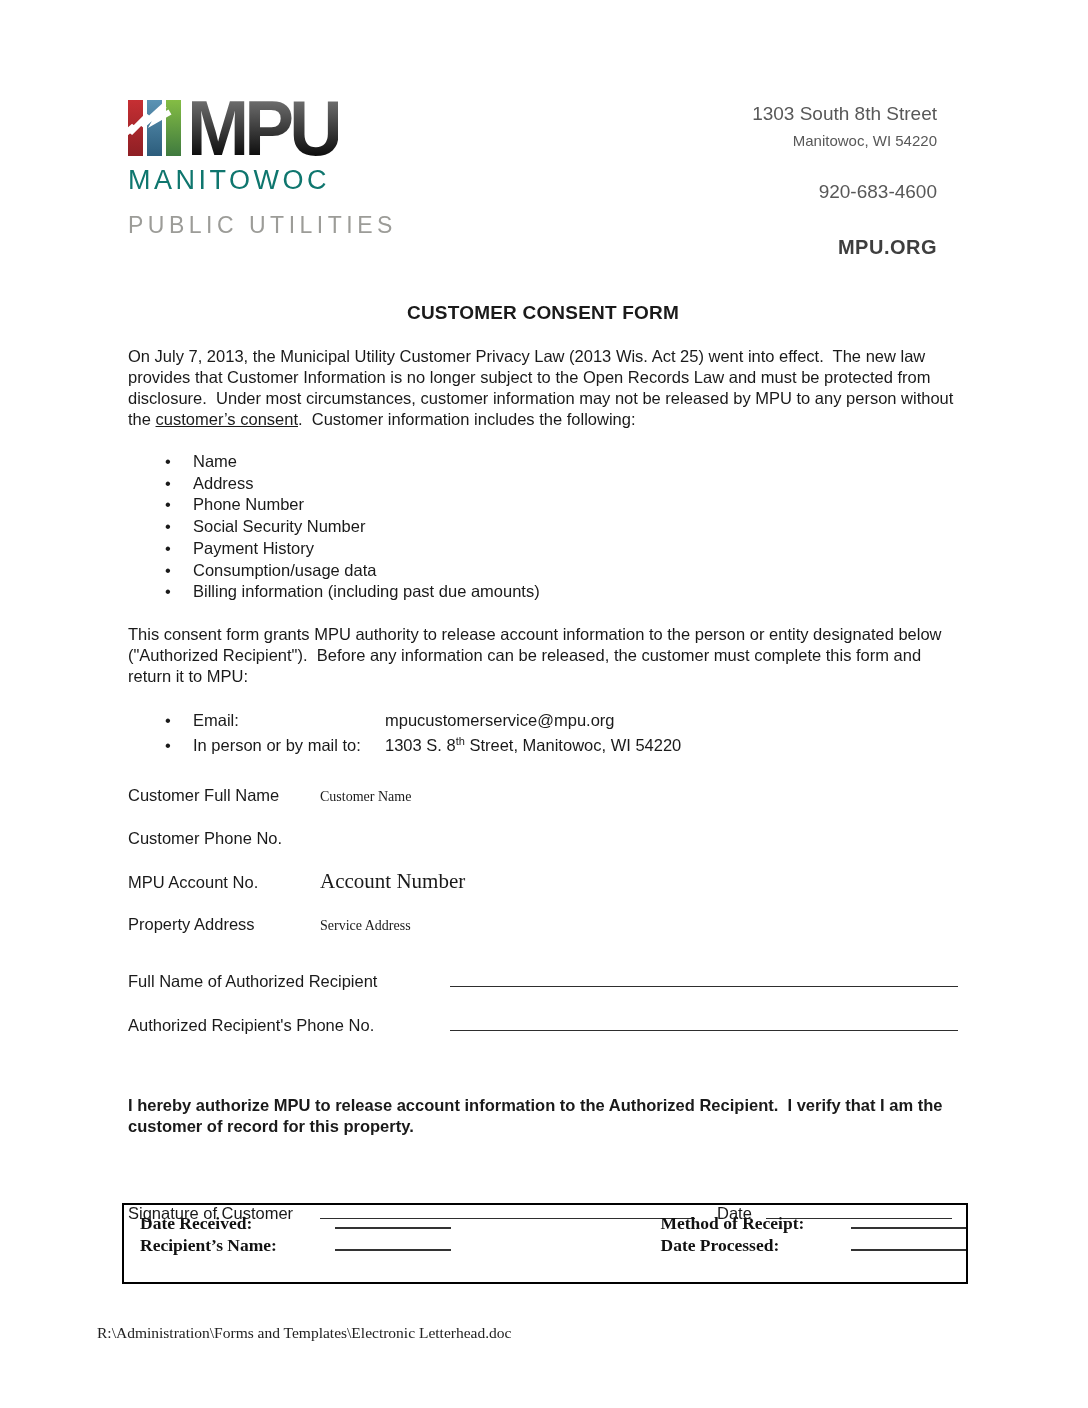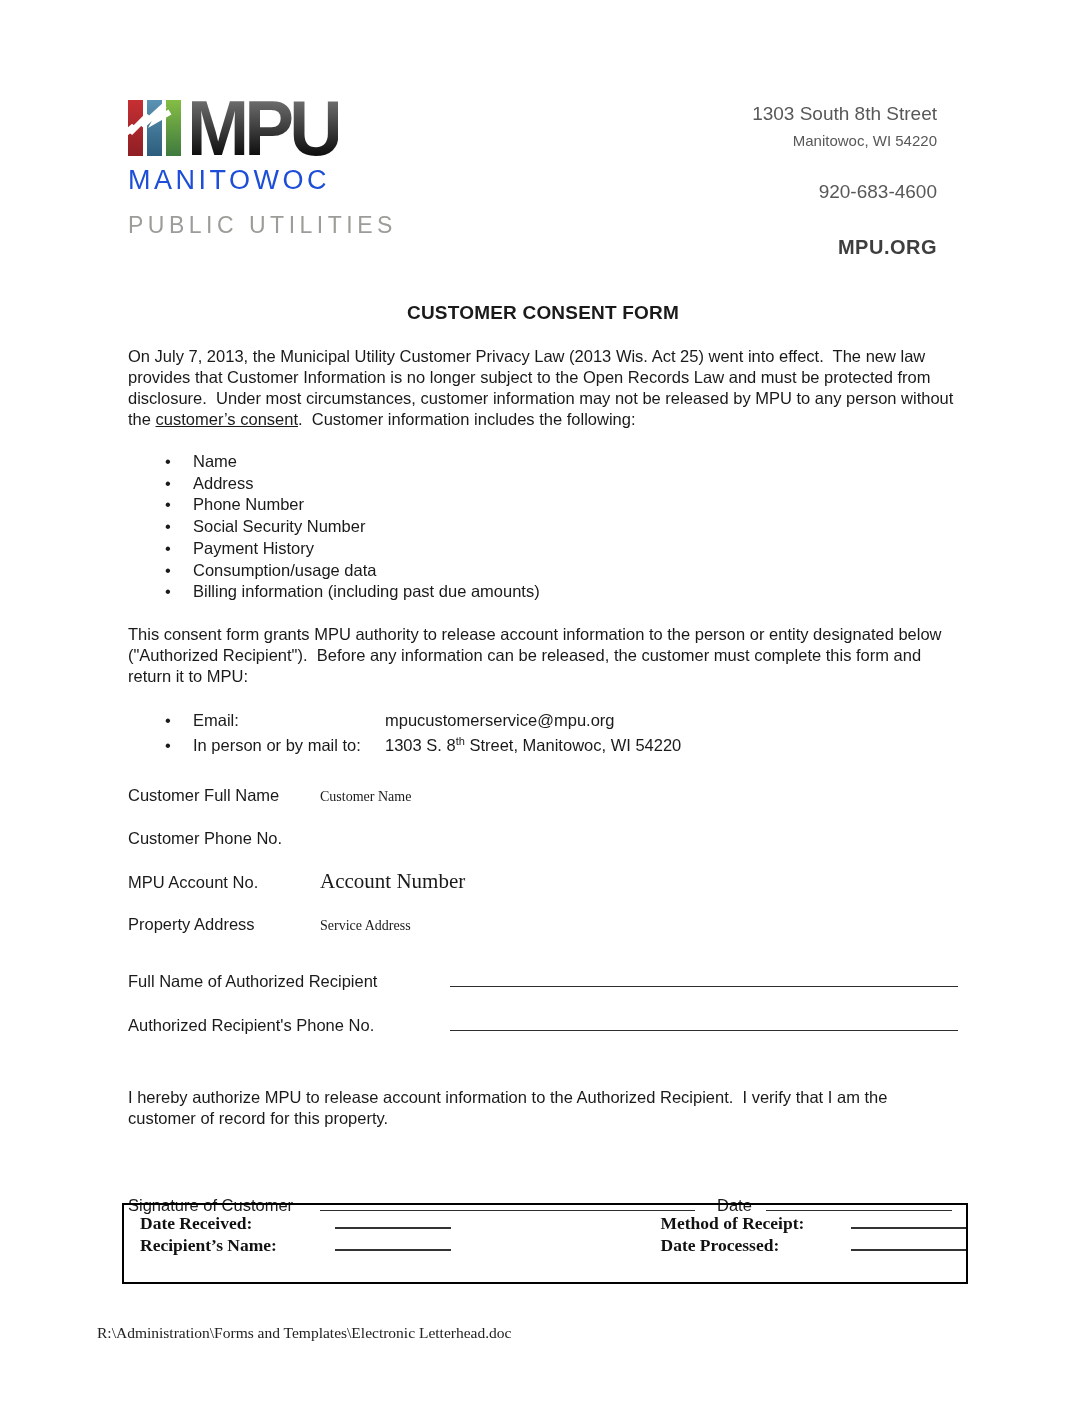--- a/index.html
+++ b/index.html
@@ -22,21 +22,21 @@
   .bar-red   { background: linear-gradient(#c62f33, #8e1f24); }
   .bar-blue  { background: linear-gradient(#5b93b4, #2c5d7c); }
   .bar-green { background: linear-gradient(#84bd44, #3f7a3f); }
   .bolt-svg { position: absolute; left: -10px; top: 0; width: 72px; height: 56px; pointer-events: none; }
   .logo-acronym {
     font-size: 77px; font-weight: 900; letter-spacing: -5px; line-height: 56px;
     transform: scaleX(0.97); transform-origin: left bottom;
     background: linear-gradient(#6e6e6e, #0d0d0d);
     -webkit-background-clip: text; background-clip: text; color: transparent;
   }
-  .logo-line1 { margin-top: 9px; font-size: 27px; letter-spacing: 3.5px; color: #1d4ed8; font-weight: 500; }
+  .logo-line1 { margin-top: 9px; font-size: 27px; letter-spacing: 3.5px; color: #0f766e; font-weight: 500; }
   .logo-line2 { margin-top: 16px; font-size: 23px; letter-spacing: 4.5px; color: #9c9c98; font-weight: 400; }
 
   .contact { position: absolute; right: 122px; top: 103px; text-align: right; color: #585858; }
   .contact-addr1 { font-size: 19px; font-weight: 300; }
   .contact-addr2 { font-size: 15px; font-weight: 300; margin-top: 7px; }
   .contact-phone { font-size: 19px; font-weight: 300; margin-top: 32px; }
   .contact-web   { font-size: 20px; font-weight: 700; margin-top: 33px; color: #3e3e3e; letter-spacing: .5px; }
 
   
   .content { position: absolute; left: 128px; top: 302px; width: 830px; font-size: 16.5px; line-height: 21px; }
@@ -57,21 +57,21 @@
   .fields { margin-top: 27px; }
   .field-row { display: flex; align-items: baseline; height: 43px; }
   .field-label { width: 192px; flex: 0 0 192px; }
   .field-value { font-family: "Liberation Serif", serif; font-size: 14px; }
 
   .recipient-row { display: flex; align-items: baseline; height: 44px; }
   .recipient-label { width: 322px; flex: 0 0 322px; }
   .fill-line { display: inline-block; border-bottom: 1.5px solid #2e2e2e; height: 14px; }
   .recipient-row .fill-line { flex: 1; }
 
-  .auth-statement { font-weight: 400; white-space: pre-wrap; margin-top: 28px; }
+  .auth-statement { font-weight: 700; white-space: pre-wrap; margin-top: 36px; }
 
   .signature-row { display: flex; align-items: baseline; margin-top: 66px; }
   .signature-label { flex: 0 0 192px; }
   .sig-line { width: 375px; }
   .date-label { margin-left: 22px; margin-right: 14px; }
   .date-line { width: 186px; }
 
   
   .internal-box {
     position: absolute; left: 122px; top: 1203px; width: 846px; height: 81px;

